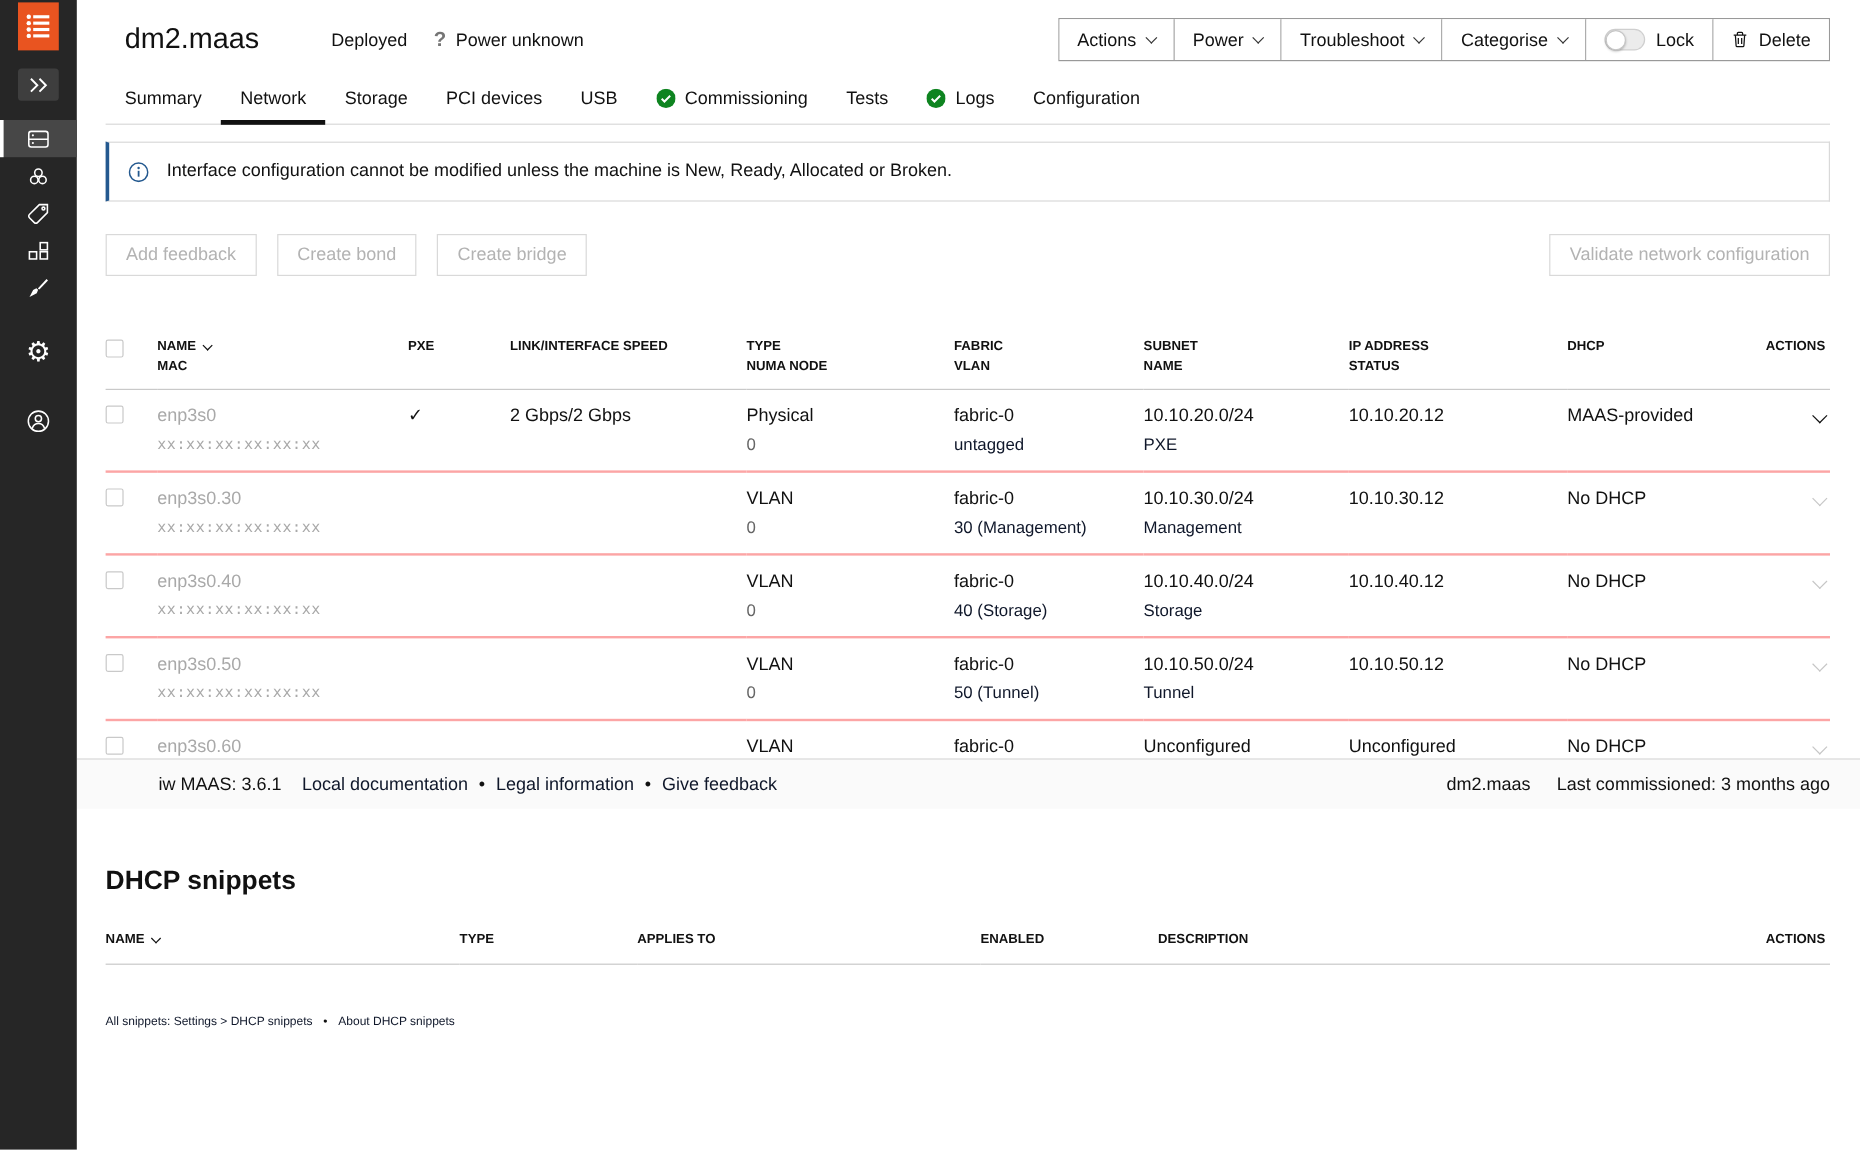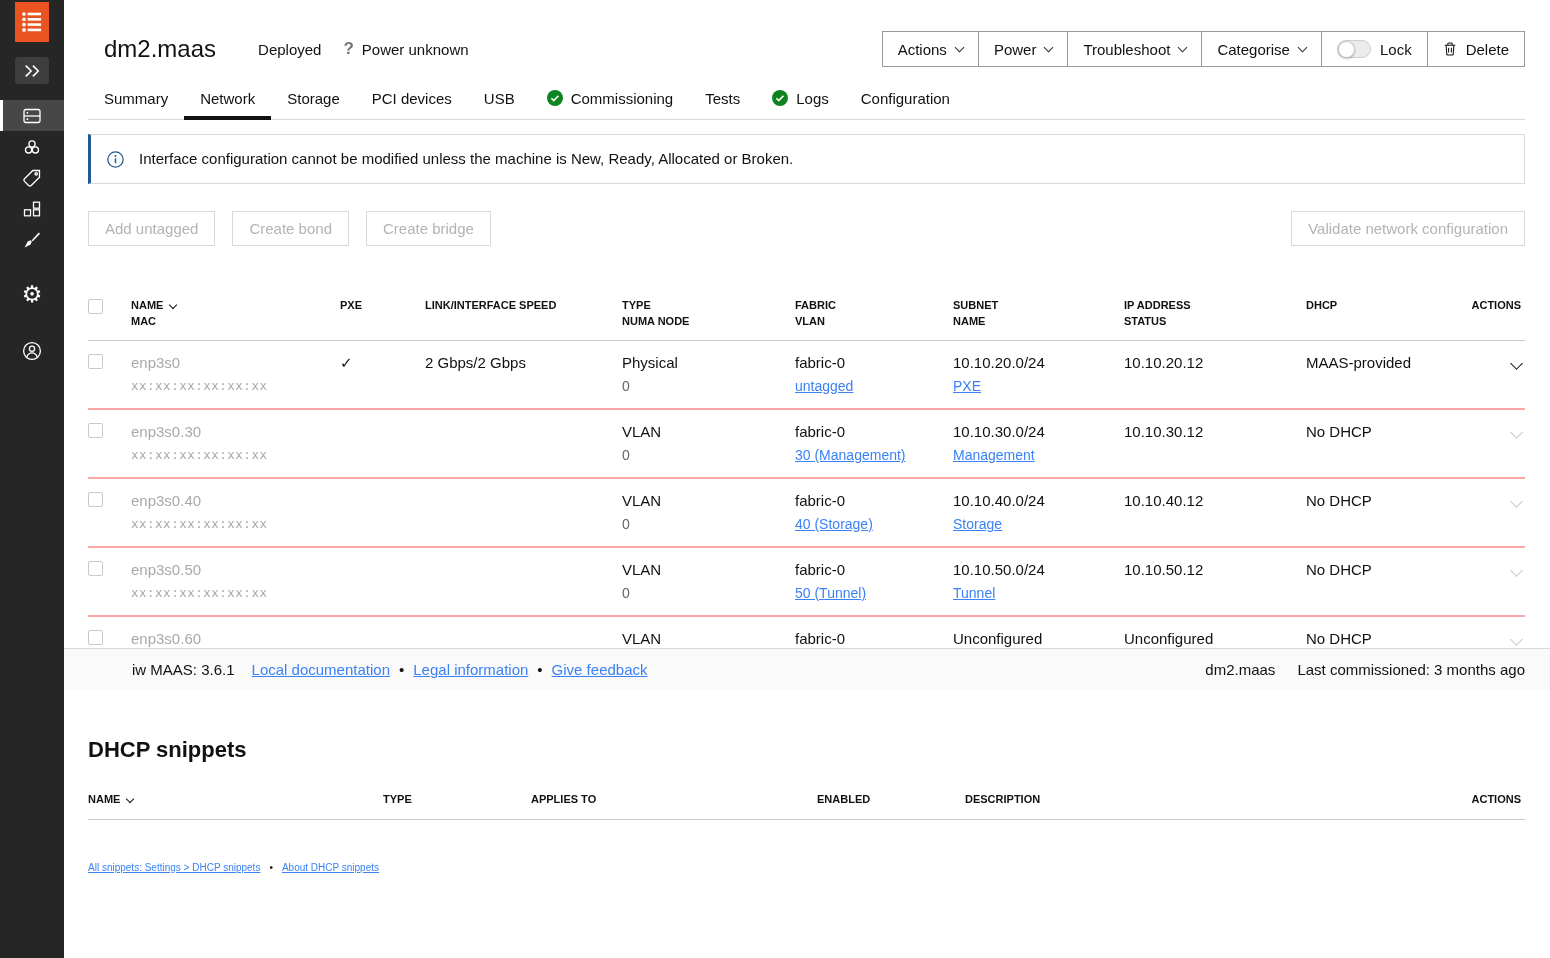--- a/index.html
+++ b/index.html
@@ -17,25 +17,25 @@
   .expand-btn { width:34px; height:27px; background:#3e3e3e; border-radius:3px; margin-top:15px;
                 display:flex; align-items:center; justify-content:center; cursor:pointer; }
   .side-nav { width:64px; display:flex; flex-direction:column; margin-top:16px; }
   .nav-item { height:31px; width:64px; display:flex; align-items:center; justify-content:center; position:relative; cursor:pointer; }
   .nav-item.active { background:#474747; }
   .nav-item.active::before { content:""; position:absolute; left:0; top:0; bottom:0; width:3px; background:#fff; }
   .nav-icon { display:flex; align-items:center; justify-content:center; color:#fff; }
   .gear-glyph { color:#fff; font-size:23px; line-height:1; font-family:"DejaVu Sans",sans-serif; }
 
   
-  .main { position:absolute; left:64px; top:16px; width:1486px; height:674px; background:#fff; }
+  .main { position:absolute; left:64px; top:0; width:1486px; height:674px; background:#fff; }
 
   .hdr { display:flex; align-items:center; padding:15px 25px 0 40px; }
   .page-title { font-size:24px; font-weight:400; color:#111; }
-  .status-txt { margin-left:42px; }
+  .status-txt { margin-left:60px; }
   .power-wrap { margin-left:22px; display:flex; align-items:center; gap:8px; }
   .q-icon { color:#757575; font-weight:700; font-size:17px; }
 
   .action-group { margin-left:auto; display:flex; border:1px solid #999; background:#fff; }
   .action-btn { border:none; background:#fff; font:inherit; color:#111; padding:8px 15px;
                 display:flex; align-items:center; gap:9px; border-right:1px solid #999; cursor:pointer; }
   .action-btn:last-child { border-right:none; }
   .chev { width:7px; height:7px; border-right:1.5px solid #333; border-bottom:1.5px solid #333;
           transform:rotate(45deg); display:inline-block; margin-top:-4px; }
   .toggle { width:34px; height:18px; border-radius:10px; background:#ececec; border:1px solid #cfcfcf; position:relative; display:inline-block; }
@@ -62,21 +62,21 @@
        vertical-align:top; border-bottom:1px solid #c9c9c9; line-height:1.2; }
   th.right, td.right { text-align:right; padding-right:4px; }
   .th-sub { margin-top:3px; }
   .sort-chev { width:6px; height:6px; border-right:1.5px solid #111; border-bottom:1.5px solid #111;
                transform:rotate(45deg); display:inline-block; margin-left:7px; margin-bottom:1px; }
   td { padding:13px 8px 13px 0; vertical-align:top; border-bottom:2px solid #fca5a5; font-size:15px; line-height:1.2; }
   .cell-sub { margin-top:6px; font-size:14px; }
   .muted { color:#a9a9a9; }
   .mono { font-family:"DejaVu Sans Mono","Liberation Mono",monospace; font-size:12.5px; letter-spacing:.5px; }
   .numa { color:#666; }
-  a.blue { color:#3b82f6;text-decoration:underline; }
+  a.blue { color:#0f172a; }
   .check { width:15px; height:15px; border:1px solid #c9c9c9; border-radius:2px; display:inline-block; background:#fff; }
   .row-chev { display:inline-block; width:9px; height:9px; border-right:1.6px solid #c6c6c6;
               border-bottom:1.6px solid #c6c6c6; transform:rotate(45deg); margin-top:2px; cursor:pointer; }
   .row-chev.dark { border-color:#111; }
   .pxe-check { font-size:15px; color:#111; }
 
   .dhcp-title { margin:52px 0 0 24px; font-size:22px; font-weight:700; }
   .empty-msg { text-align:center; margin-top:21px; font-size:15px; }
   .snippet-links { margin:42px 0 0 24px; display:flex; align-items:center; gap:9px; font-size:10px; }
 
@@ -265,21 +265,21 @@
       <svg width="17" height="17" viewBox="0 0 16 16">
         <circle cx="8" cy="8" r="7.2" fill="none" stroke="#24598f" stroke-width="1.2"></circle>
         <rect x="7.3" y="6.9" width="1.4" height="4.6" fill="#24598f"></rect>
         <circle cx="8" cy="4.7" r="0.95" fill="#24598f"></circle>
       </svg>
     </span>
     <span>Interface configuration cannot be modified unless the machine is New, Ready, Allocated or Broken.</span>
   </div>
 
   <div class="btn-row">
-    <button class="btn" disabled="">Add untagged</button>
+    <button class="btn" disabled="">Add feedback</button>
     <button class="btn" disabled="">Create bond</button>
     <button class="btn" disabled="">Create bridge</button>
     <button class="btn push-right" disabled="">Validate network configuration</button>
   </div>
 
   <table class="iface-table">
     <colgroup>
         <col style="width: 43px;">
         <col style="width: 209px;">
         <col style="width: 85px;">

